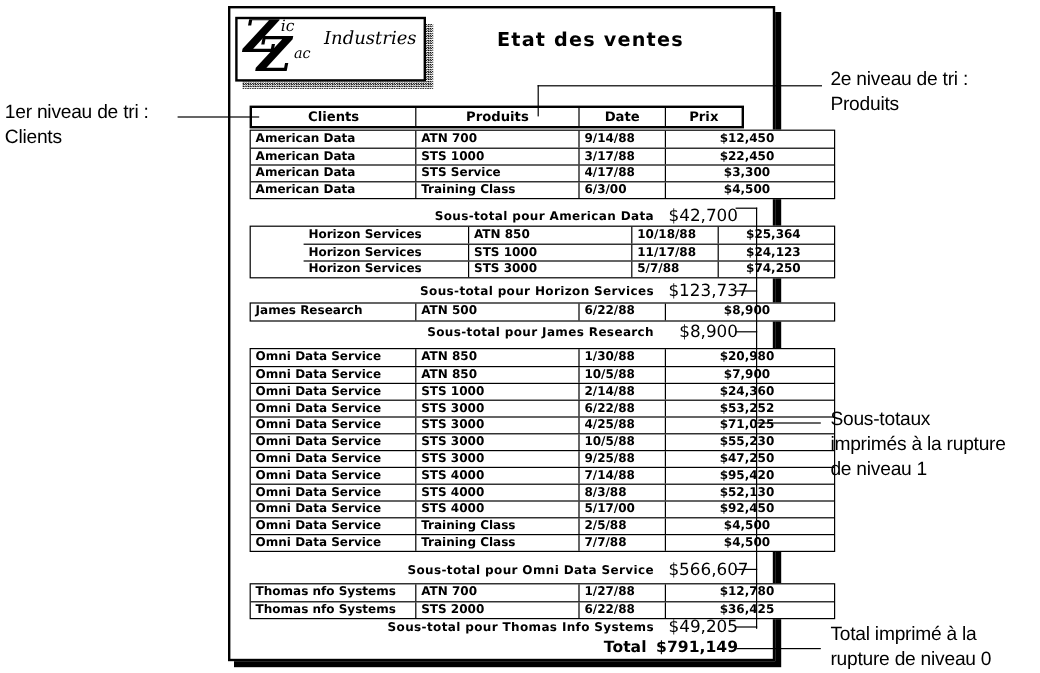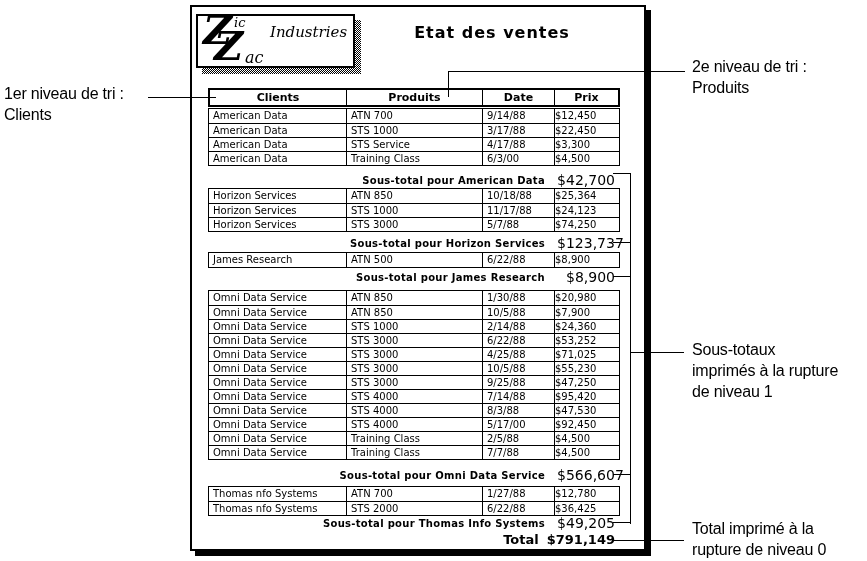--- a/index.html
+++ b/index.html
@@ -14,41 +14,41 @@
   .logo-shadow{position:absolute;left:10px;top:13px;width:159px;height:54px;
         background-color:#fff;
         background-image:conic-gradient(#000 25%,#fff 0 50%,#000 0 75%,#fff 0);
         background-size:2px 2px;z-index:1;}
   .logo{position:absolute;left:4px;top:7px;width:159px;height:54px;box-sizing:border-box;
         background:#fff;border:2px solid #000;z-index:2;overflow:hidden;}
   .logo span{position:absolute;font-family:"DejaVu Serif",serif;font-style:italic;}
   .logo-z1{left:5px;top:-10px;font-size:40px;font-weight:bold;}
   .logo-z1s{left:36px;top:-1px;font-size:13px;}
   .logo-z2{left:16px;top:6px;font-size:40px;font-weight:bold;}
-  .logo-z2s{left:47px;top:21px;font-size:16px;margin-top:11px;}
+  .logo-z2s{left:47px;top:21px;font-size:12px;}
   .logo-co{left:72px;top:7px;font-size:15px;}
 
   .title{position:absolute;left:150px;top:16px;width:300px;text-align:center;
          font-size:16px;font-weight:bold;letter-spacing:1px;}
 
   
   .thead{position:absolute;left:16px;top:81px;width:412px;height:19px;box-sizing:border-box;
          border:2px solid #000;display:flex;font-weight:bold;font-size:11px;}
   .thead .hc{flex:0 0 auto;text-align:center;line-height:15px;box-sizing:border-box;}
   .thead .hc+.hc{border-left:1px solid #000;}
 
-  .group{position:absolute;left:16px;width:412px;box-sizing:border-box;
-         border:1px solid #000;background:#fff;}
+  .group{position:absolute;left:16px;width:488px;box-sizing:border-box;
+         border:1px solid #000;background:#fff;font-weight:bold;}
   .trow{display:flex;height:14px;box-sizing:border-box;}
   .trow + .trow{border-top:1px solid #000;}
   .cell{font-size:10px;line-height:13px;box-sizing:border-box;overflow:hidden;white-space:nowrap;}
   .c1{width:137px;padding-left:4px;}
   .c2{width:136px;padding-left:4px;border-left:1px solid #000;}
   .c3{width:72px;padding-left:4px;border-left:1px solid #000;}
-  .c4{flex:1;border-left:1px solid #000;text-align:left;padding-right:5px;}
+  .c4{flex:1;border-left:1px solid #000;text-align:center;padding-right:5px;}
 
   .subtotal{position:absolute;left:16px;width:412px;height:18px;display:flex;align-items:center;}
   .st-label{flex:1;text-align:right;font-weight:bold;font-size:10px;letter-spacing:.3px;
             padding-right:12px;white-space:nowrap;}
   .st-amount{width:58px;text-align:right;font-size:14px;padding-right:5px;white-space:nowrap;}
 
   .totalrow{position:absolute;left:16px;top:525px;width:412px;height:16px;
             text-align:right;font-weight:bold;font-size:13px;padding-right:5px;box-sizing:border-box;}
   .totalrow .tv{margin-left:8px;}
 
@@ -107,21 +107,21 @@
             <div class="cell c1">American Data</div>
             <div class="cell c2">Training Class</div>
             <div class="cell c3">6/3/00</div>
             <div class="cell c4">$4,500</div>
           </div>
         </div>
         <div class="subtotal" style="top: 164px;">
           <span class="st-label">Sous-total pour American Data</span>
           <span class="st-amount">$42,700</span>
         </div>
-        <div class="group" style="top: 181px;">
+        <div class="group" style="top: 181px; padding-left: 44px;">
           <div class="trow">
             <div class="cell c1">Horizon Services</div>
             <div class="cell c2">ATN 850</div>
             <div class="cell c3">10/18/88</div>
             <div class="cell c4">$25,364</div>
           </div>
           <div class="trow">
             <div class="cell c1">Horizon Services</div>
             <div class="cell c2">STS 1000</div>
             <div class="cell c3">11/17/88</div>
@@ -196,21 +196,21 @@
           <div class="trow">
             <div class="cell c1">Omni Data Service</div>
             <div class="cell c2">STS 4000</div>
             <div class="cell c3">7/14/88</div>
             <div class="cell c4">$95,420</div>
           </div>
           <div class="trow">
             <div class="cell c1">Omni Data Service</div>
             <div class="cell c2">STS 4000</div>
             <div class="cell c3">8/3/88</div>
-            <div class="cell c4">$47,530</div>
+            <div class="cell c4">$52,130</div>
           </div>
           <div class="trow">
             <div class="cell c1">Omni Data Service</div>
             <div class="cell c2">STS 4000</div>
             <div class="cell c3">5/17/00</div>
             <div class="cell c4">$92,450</div>
           </div>
           <div class="trow">
             <div class="cell c1">Omni Data Service</div>
             <div class="cell c2">Training Class</div>

